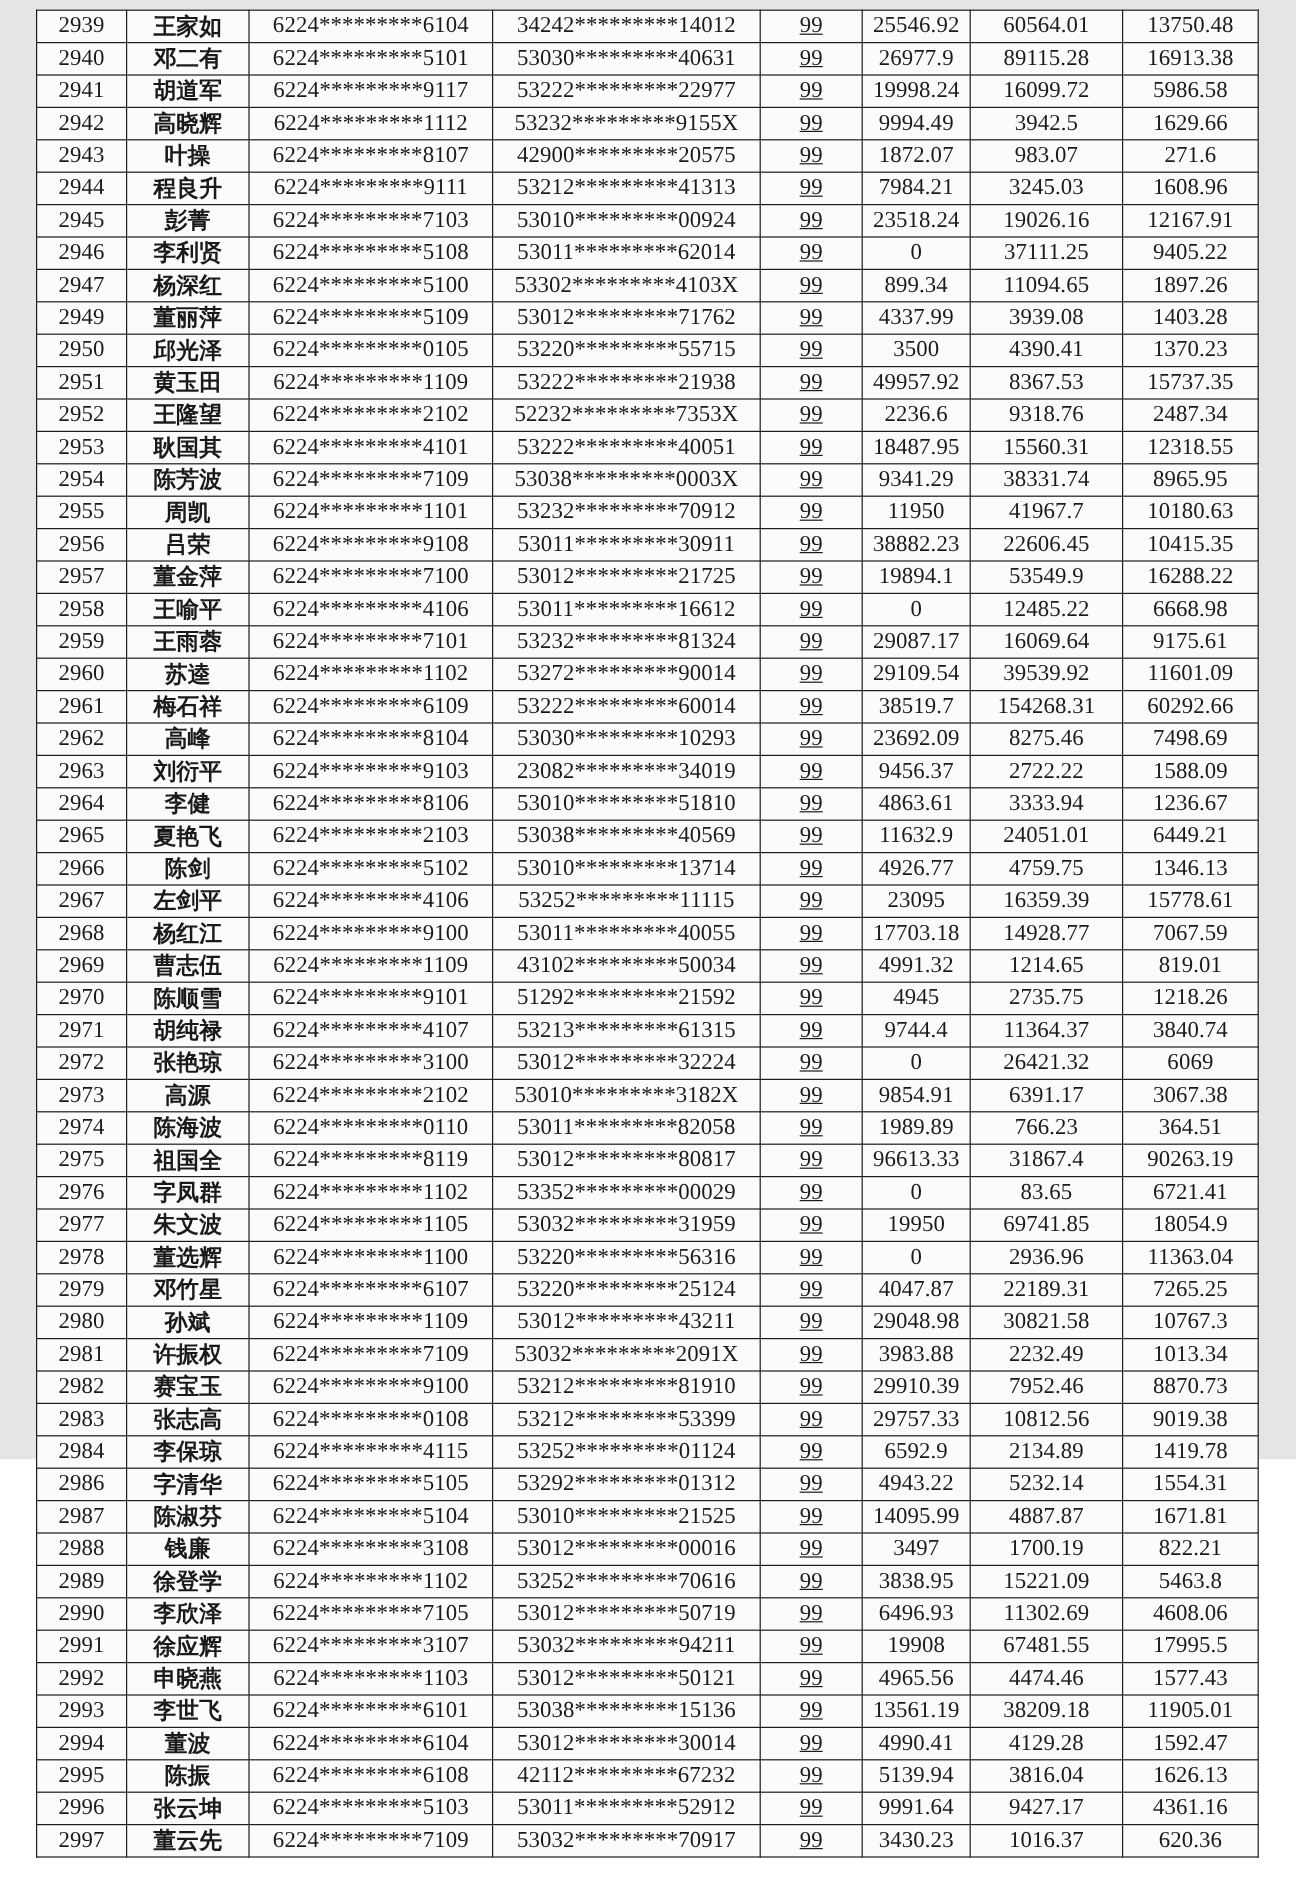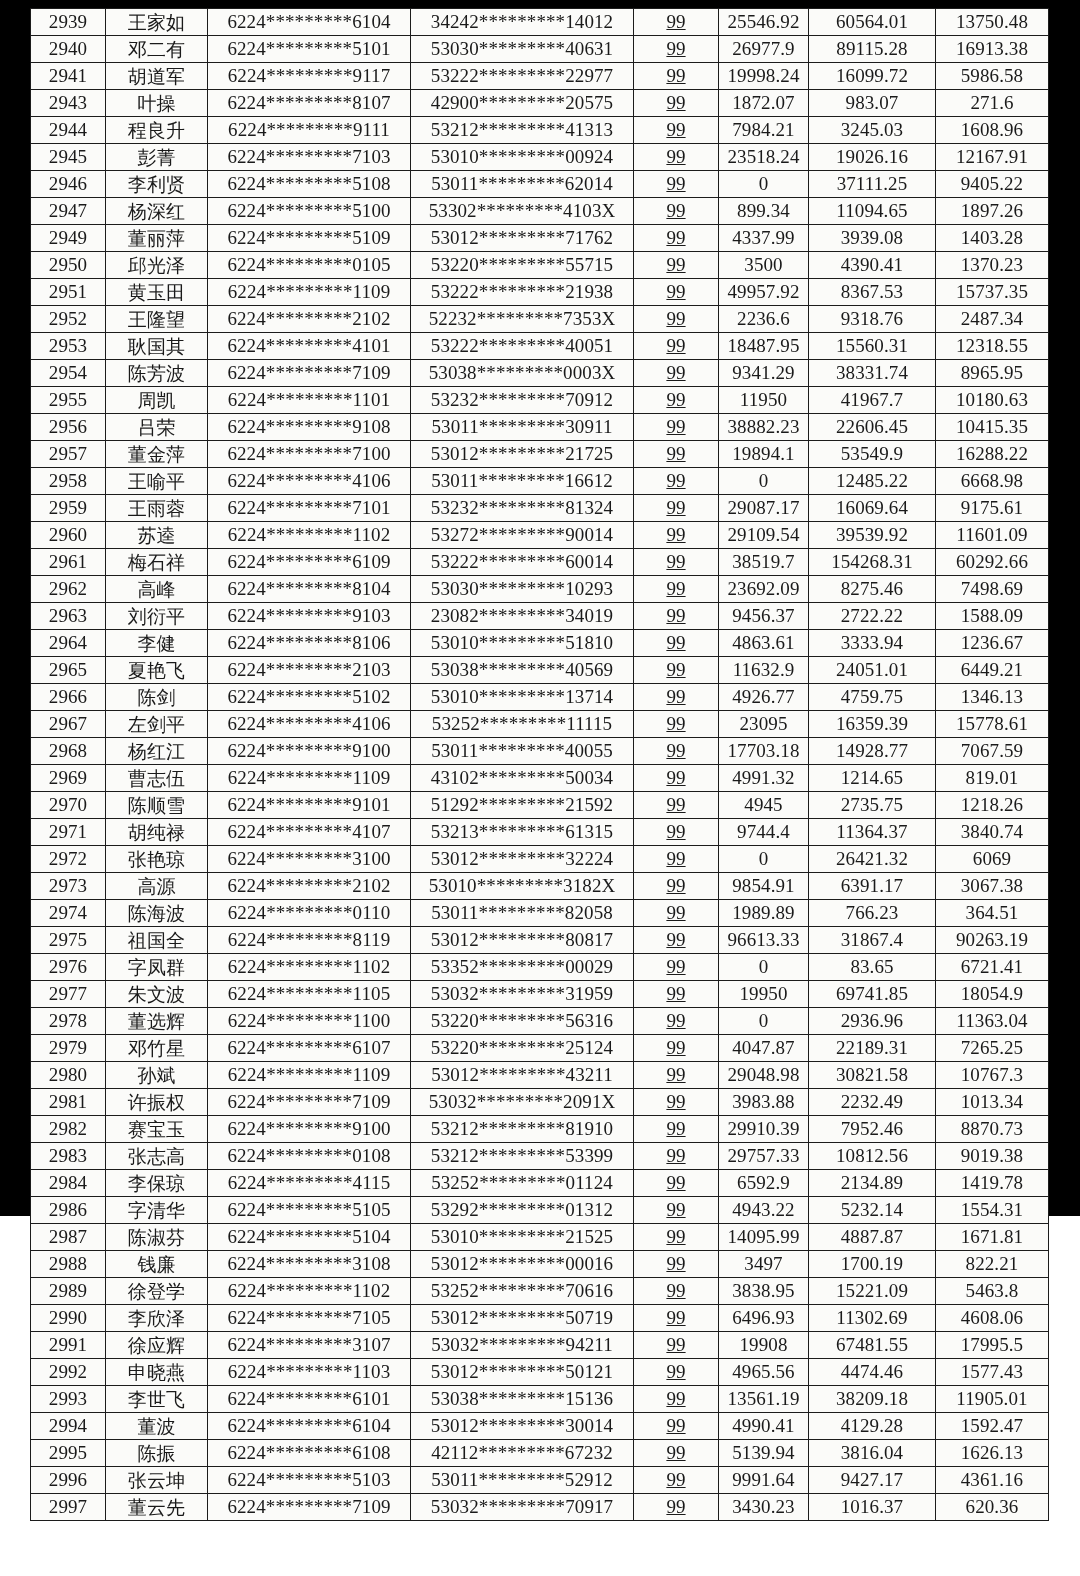--- a/index.html
+++ b/index.html
@@ -11,21 +11,21 @@
     width: 1080px;
     height: 1576px;
     font-family: "Liberation Serif", "DejaVu Serif", serif;
     color: #1a1a1a;
     overflow: hidden;
   }
   #sheet {
     position: relative;
     width: 1080px;
     height: 1216px;
-    background: #000000;
+    background: #e5e5e5;
   }
   #table-wrap {
     position: absolute;
     left: 30px;
     top: 8px;
     width: 1018px;
   }
   table.data-table {
     border-collapse: collapse;
     table-layout: fixed;
@@ -52,21 +52,21 @@
   col.c-id    { width: 223px; }
   col.c-code  { width: 85px; }
   col.c-amt1  { width: 90px; }
   col.c-amt2  { width: 127px; }
   col.c-amt3  { width: 113px; }
 
   td.cell-seq  { font-size: 19px; }
   td.cell-name {
     font-family: "DejaVu Sans", "Liberation Sans", sans-serif;
     font-size: 19px;
-    font-weight: 400;
+    font-weight: 700;
     letter-spacing: 1px;
   }
   td.cell-card, td.cell-id {
     font-size: 19px;
     letter-spacing: 0px;
   }
   td.cell-code { font-size: 19px; text-decoration: underline; }
   td.cell-amt  { font-size: 19px; }
 </style>
 </head>
@@ -110,20 +110,30 @@
             <td class="cell-seq">2941</td>
             <td class="cell-name">胡道军</td>
             <td class="cell-card">6224*********9117</td>
             <td class="cell-id">53222*********22977</td>
             <td class="cell-code">99</td>
             <td class="cell-amt">19998.24</td>
             <td class="cell-amt">16099.72</td>
             <td class="cell-amt">5986.58</td>
           </tr>
           <tr>
+            <td class="cell-seq">2942</td>
+            <td class="cell-name">高晓辉</td>
+            <td class="cell-card">6224*********1112</td>
+            <td class="cell-id">53232*********9155X</td>
+            <td class="cell-code">99</td>
+            <td class="cell-amt">9994.49</td>
+            <td class="cell-amt">3942.5</td>
+            <td class="cell-amt">1629.66</td>
+          </tr>
+          <tr>
             <td class="cell-seq">2943</td>
             <td class="cell-name">叶操</td>
             <td class="cell-card">6224*********8107</td>
             <td class="cell-id">42900*********20575</td>
             <td class="cell-code">99</td>
             <td class="cell-amt">1872.07</td>
             <td class="cell-amt">983.07</td>
             <td class="cell-amt">271.6</td>
           </tr>
           <tr>

